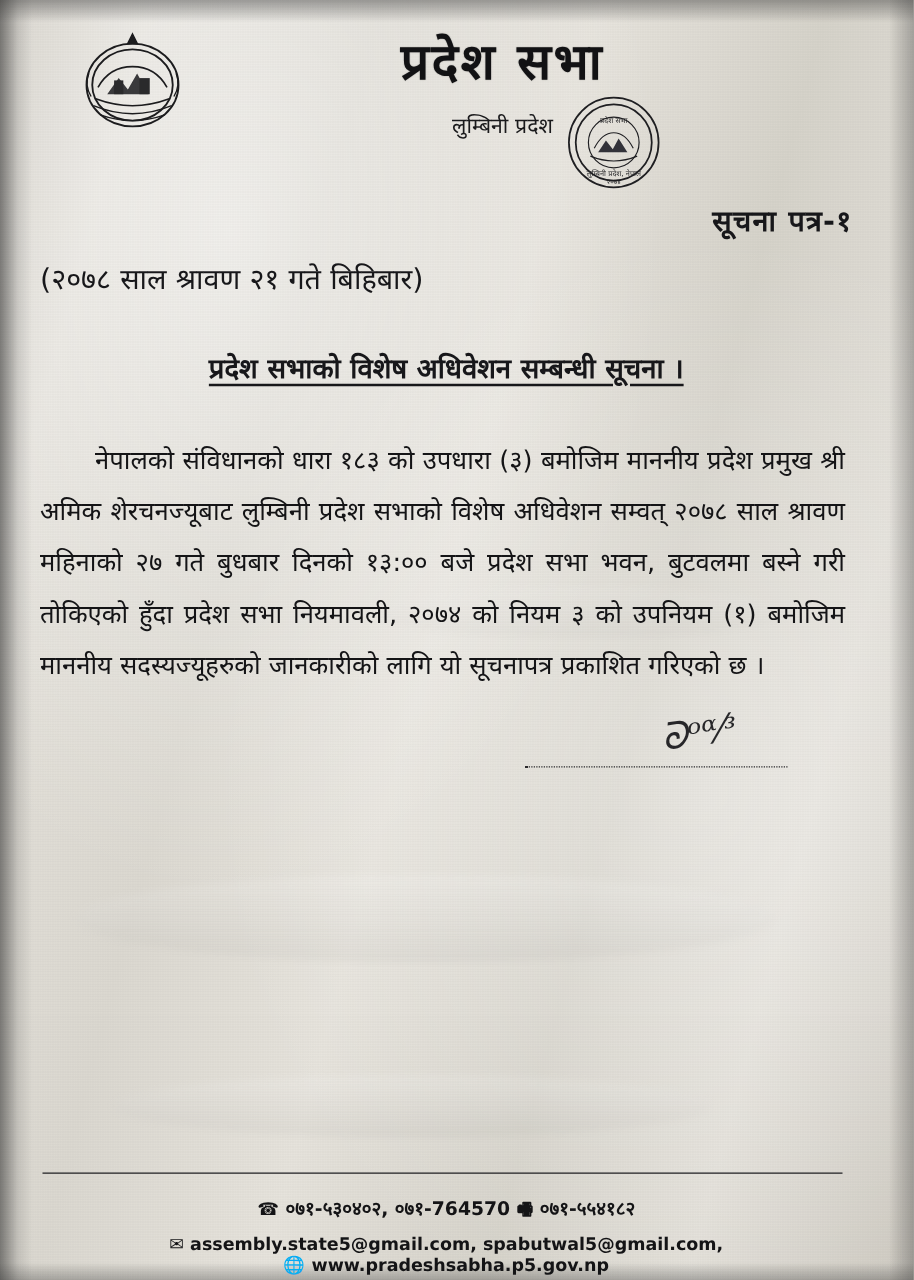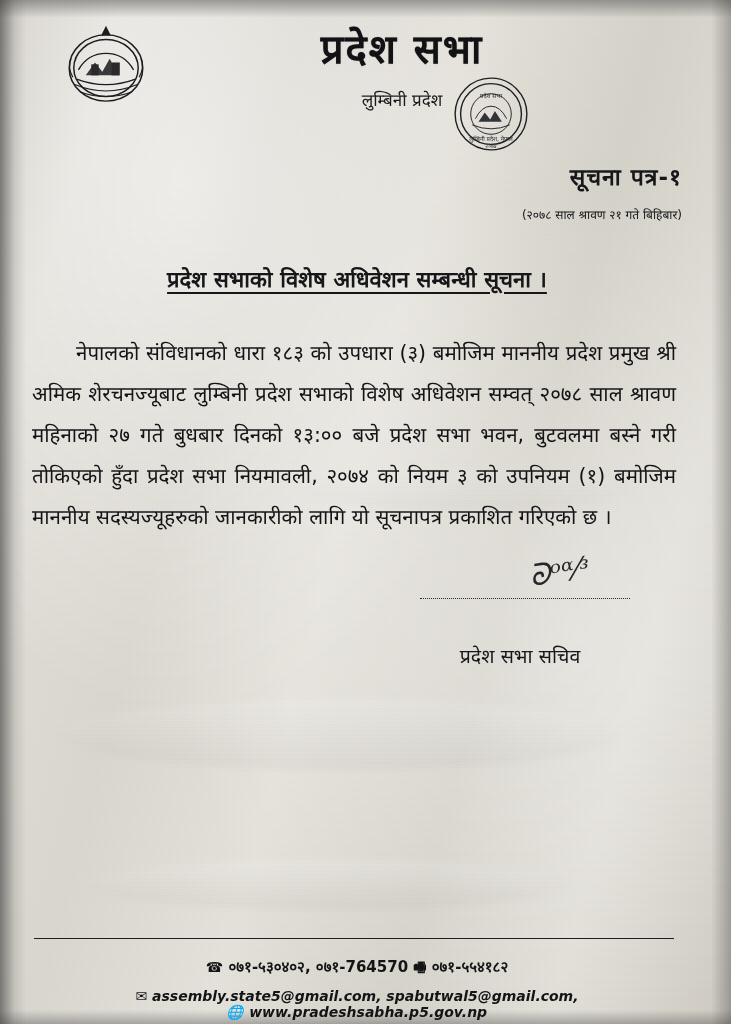--- a/index.html
+++ b/index.html
@@ -98,22 +98,22 @@
 
   .doc-number {
     margin-top: 10px;
     text-align: right;
     font-size: 23px;
     font-weight: bold;
     letter-spacing: 1px;
   }
   .doc-date {
     margin-top: 14px;
-    text-align: right;
-    font-size: 12px;
+    text-align: left;
+    font-size: 23px;
   }
   .doc-subject {
     margin-top: 40px;
     text-align: center;
     font-size: 22px;
     font-weight: bold;
     text-decoration: underline;
     text-underline-offset: 5px;
   }
 
@@ -179,21 +179,21 @@
   .footer-line {
     position: absolute;
     left: 0;
     width: 650px;
     text-align: center;
     font-size: 15px;
     font-weight: bold;
     color: #141416;
   }
   .footer-phones { top: 956px; }
-  .footer-contact { top: 988px; font-weight: bold; font-size: 14px; font-style: italic; }
+  .footer-contact { top: 988px; font-weight: bold; font-size: 14px; }
   .footer-contact .seg { white-space: nowrap; }
   .ficon { font-size: 14px; }
 
   
   .grain {
     position: absolute;
     inset: 0;
     pointer-events: none;
     opacity: .20;
     background-image:
@@ -261,21 +261,20 @@
 
     <div class="doc-number">सूचना पत्र-१</div>
     <div class="doc-date">(२०७८ साल श्रावण २१ गते बिहिबार)</div>
     <div class="doc-subject">प्रदेश सभाको विशेष अधिवेशन सम्बन्धी सूचना ।</div>
 
     <div class="body-text">नेपालको संविधानको धारा १८३ को उपधारा (३) बमोजिम माननीय प्रदेश प्रमुख श्री अमिक शेरचनज्यूबाट लुम्बिनी प्रदेश सभाको विशेष अधिवेशन सम्वत् २०७८ साल श्रावण महिनाको २७ गते बुधबार दिनको १३:०० बजे प्रदेश सभा भवन, बुटवलमा बस्ने गरी तोकिएको हुँदा प्रदेश सभा नियमावली, २०७४ को नियम ३ को उपनियम (१) बमोजिम माननीय सदस्यज्यूहरुको जानकारीको लागि यो सूचनापत्र प्रकाशित गरिएको छ ।</div>
 
     <div class="sign-block">
       <div class="sign-mark">ᘐᵒᵅ⁄ᵌ</div>
       <div class="sign-line"></div>
-      <div class="sign-role">प्रदेश सभा सचिव</div>
     </div>
 
     <div class="footer-rule"></div>
 
     <div class="footer-line footer-phones">
       <span class="ficon">☎</span>
       <span>०७१-५३०४०२, ०७१-764570 </span>
       <span class="ficon">🖷</span>
       <span>०७१-५५४१८२</span>
     </div>

